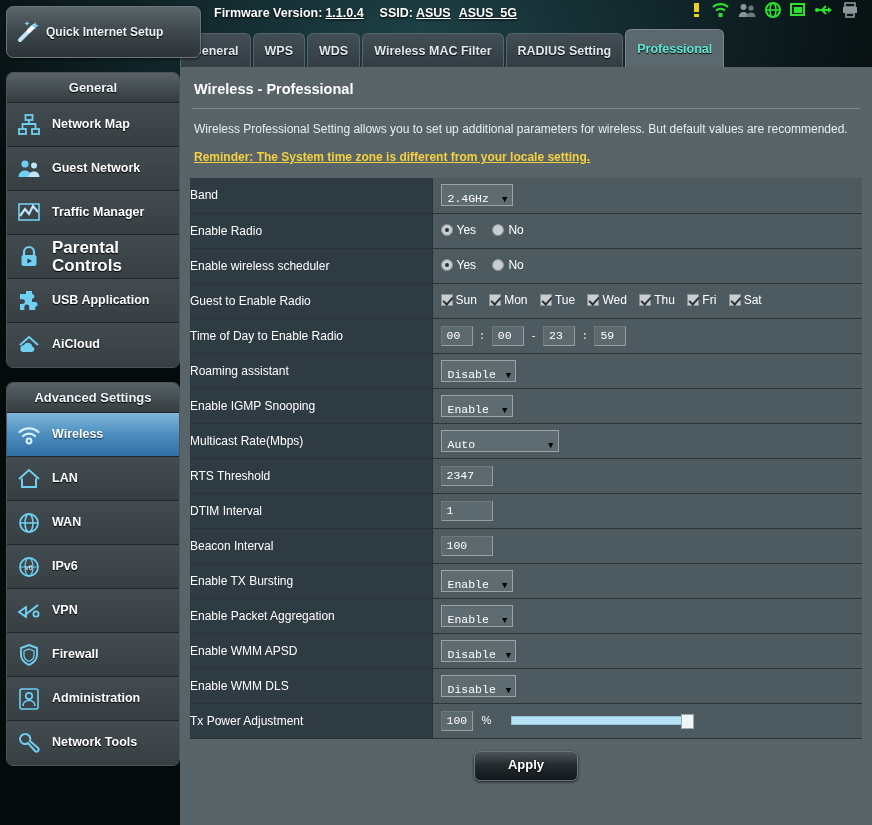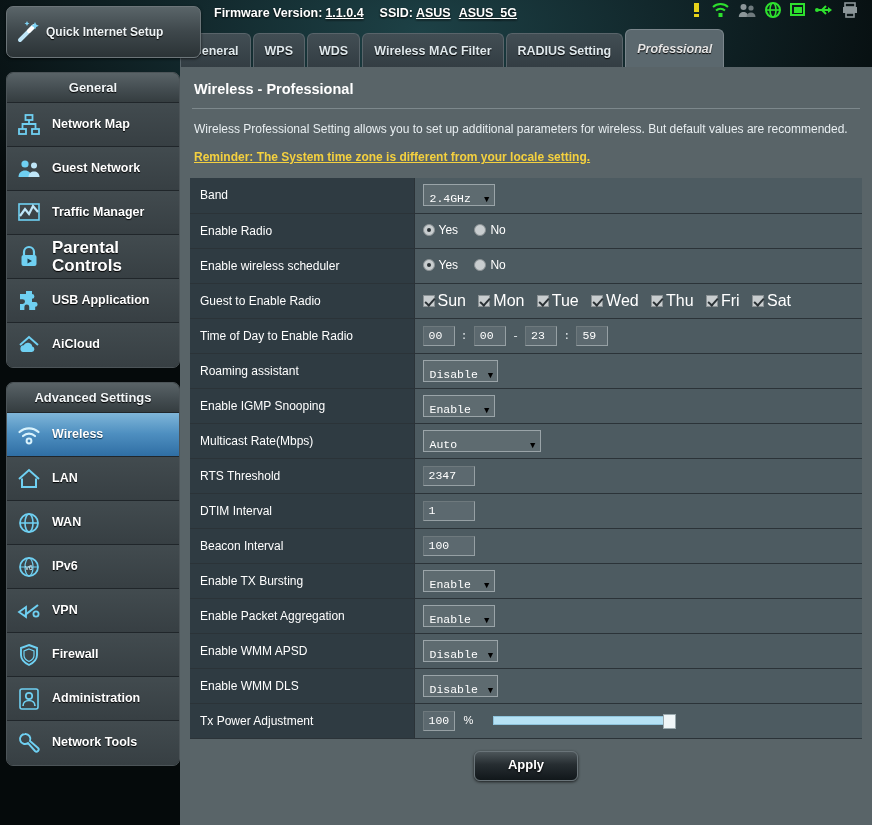--- a/index.html
+++ b/index.html
@@ -104,23 +104,22 @@
     display: flex; align-items: center;
     border-radius: 6px 6px 0 0;
     background: linear-gradient(180deg, #424e54 0%, #333d43 100%);
     color: #dfe8ec; font-size: 12.5px; font-weight: bold;
     border: 1px solid #59646a; border-bottom: none;
     margin-right: 2px;
     text-shadow: 0 1px 1px #000;
   }
   .tab.active {
     background: #5b686e;
-    color: #e5e5e5; height: 38px;
+    color: #5eead4; height: 38px;
     border-color: #7b868c;
-    font-style: italic;
   }
 
   .panel {
     background: #596468;
     margin-left: 0px; margin-right: 0px;
     flex: 1;
     padding: 14px 10px 0 10px;
     position: relative;
   }
   .panel-title {
@@ -136,24 +135,24 @@
   }
 
   
   .tbl { width: 100%; border-collapse: collapse; table-layout: fixed; }
   .tbl tr { height: 35px; }
   .tbl td {
     border-bottom: 1px solid #2b3338;
     font-size: 12px; vertical-align: middle;
   }
   .tbl td.lbl {
-    width: 224px;
+    width: 242px;
     background: #2f3b42;
     color: #ffffff;
-    padding-left: 10px;
+    padding-left: 0;
     border-right: 1px solid #2b3338;
   }
   .tbl td.val {
     background: #4d5b61;
     padding-left: 8px;
   }
 
   
   .sel {
     display: inline-flex; align-items: flex-end; justify-content: space-between;
@@ -195,21 +194,21 @@
     background: #c8cdcf; border: 1px solid #8b9295;
     display: inline-block; position: relative;
   }
   .cb.on::after {
     content: "";
     position: absolute; left: 3px; top: 0px;
     width: 4px; height: 8px;
     border: solid #2a3135; border-width: 0 2px 2px 0;
     transform: rotate(42deg);
   }
-  .cb-wrap .cl { color: #ffffff; font-size: 16px; }
+  .cb-wrap .cl { color: #ffffff; font-size: 12px; }
 
   .tsep { color: #e6ecee; font-size: 11px; margin: 0 3px; font-family: "Liberation Mono", monospace; }
 
   .slider { display: inline-flex; align-items: center; margin-left: 16px; vertical-align: middle; }
   .slider-track {
     width: 178px; height: 9px; background: #b6e2f5;
     border: 1px solid #8fc4dc; position: relative;
   }
   .slider-handle {
     position: absolute; right: -6px; top: -3px;

